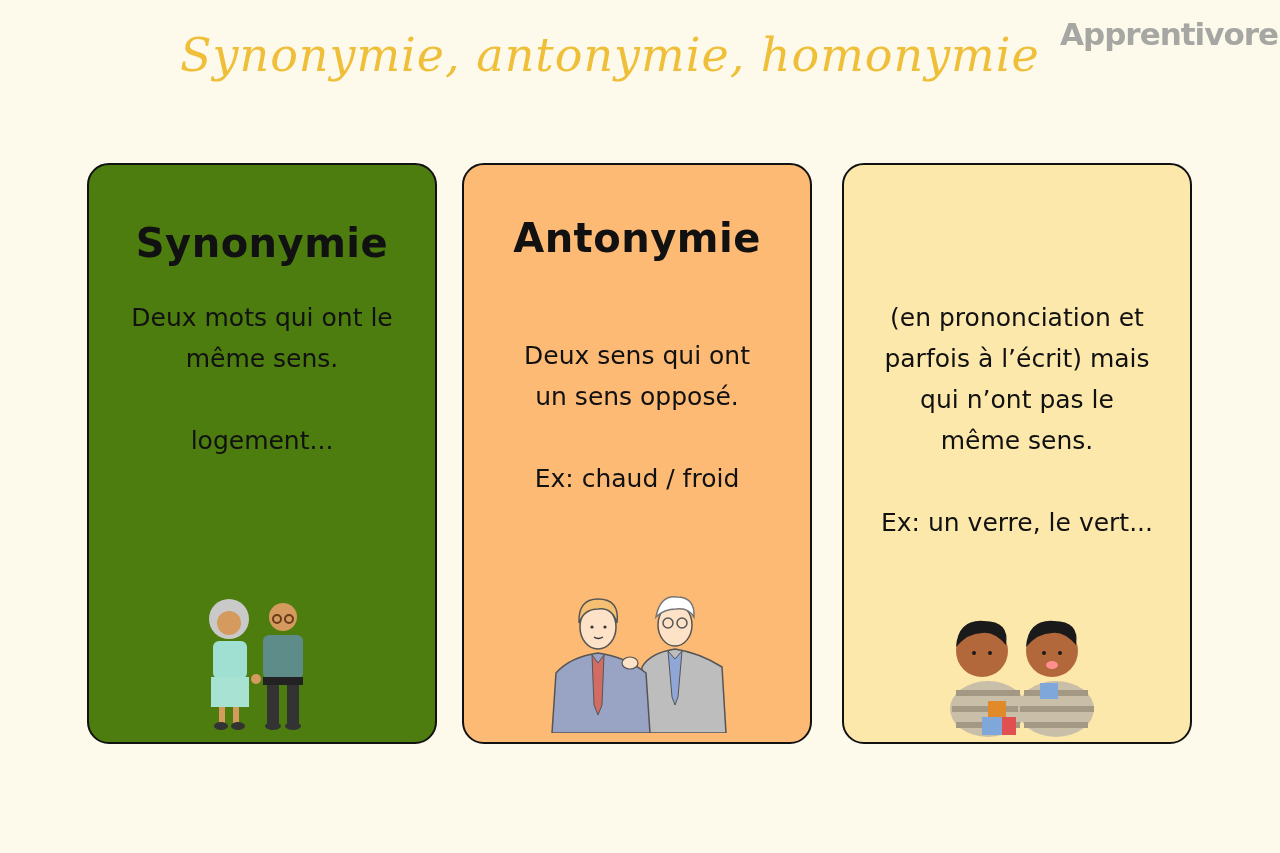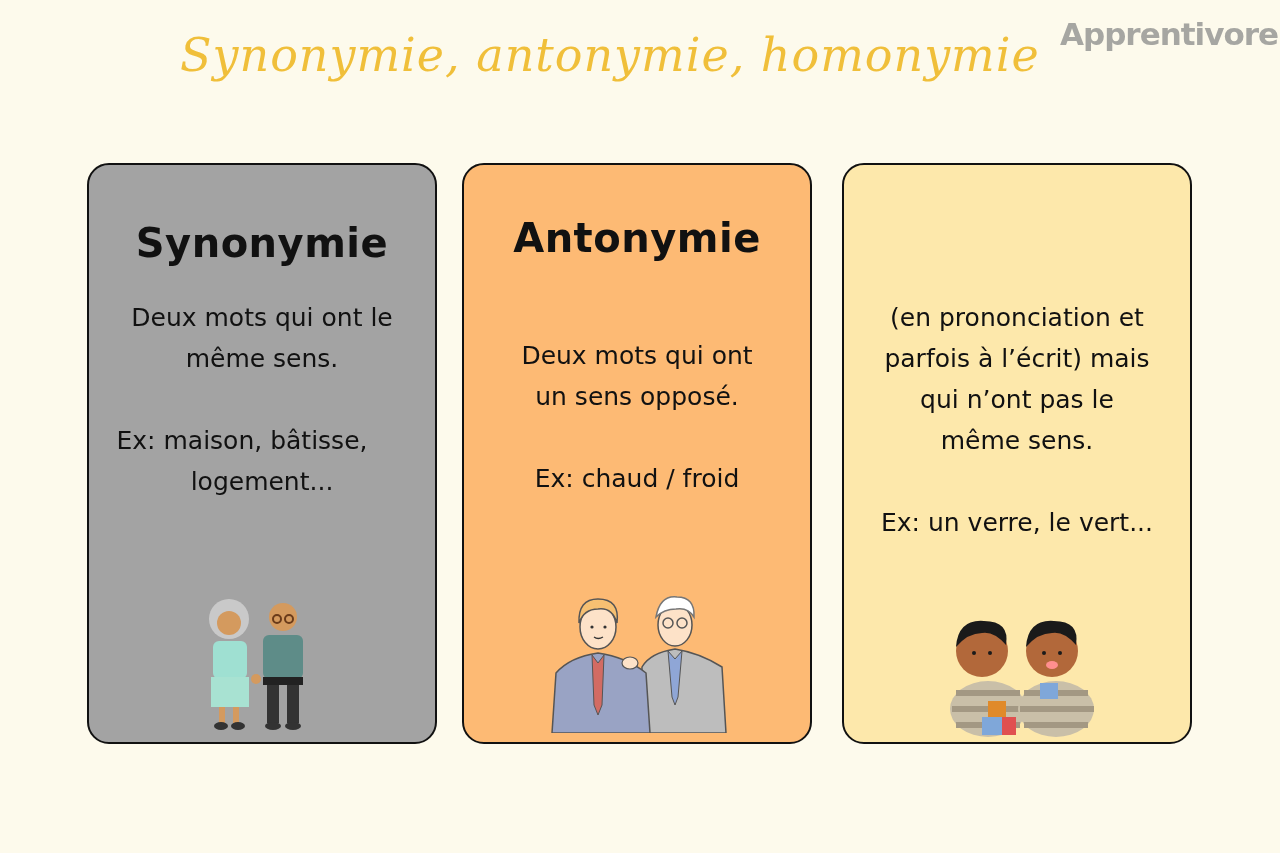--- a/index.html
+++ b/index.html
@@ -37,27 +37,26 @@
   .card .body p { margin: 0; }
   .card .body .gap { height: 41px; }
   .illus { position: absolute; }
 </style>
 </head>
 <body>
 
 <div class="title">Synonymie, antonymie, homonymie</div>
 <div class="logo">Apprentivore</div>
 
-<div class="card" style="left:87px; background:#a3a3a3;">
+<div class="card" style="left:87px; background:#4d7c0f;">
   <h2 style="top:55px;">Synonymie</h2>
   <div class="body" style="top:132px;">
     <p>Deux mots qui ont le</p>
     <p>même sens.</p>
     <div class="gap"></div>
-    <p style="margin-left:-40px;">Ex: maison, bâtisse,</p>
     <p>logement...</p>
   </div>
   <svg class="illus" style="left:112px; top:432px;" width="115" height="136" viewBox="0 0 115 136">
 
     <circle cx="28" cy="22" r="20" fill="#c9c9c9"></circle>
     <circle cx="28" cy="26" r="12" fill="#d49a5e"></circle>
     <rect x="12" y="44" width="34" height="38" rx="6" fill="#9fe0d2"></rect>
     <rect x="10" y="80" width="38" height="30" fill="#a8e2d2"></rect>
     <rect x="18" y="110" width="6" height="16" fill="#d49a5e"></rect>
     <rect x="32" y="110" width="6" height="16" fill="#d49a5e"></rect>
@@ -73,21 +72,21 @@
     <rect x="86" y="88" width="12" height="38" fill="#333"></rect>
     <ellipse cx="72" cy="129" rx="8" ry="4" fill="#333"></ellipse>
     <ellipse cx="92" cy="129" rx="8" ry="4" fill="#333"></ellipse>
     <circle cx="55" cy="82" r="5" fill="#d49a5e"></circle>
   </svg>
 </div>
 
 <div class="card" style="left:462px; background:#fdba74;">
   <h2 style="top:50px;">Antonymie</h2>
   <div class="body" style="top:170px;">
-    <p>Deux mots qui ont</p>
+    <p>Deux sens qui ont</p>
     <p>un sens opposé.</p>
     <div class="gap"></div>
     <p>Ex: chaud / froid</p>
   </div>
   <svg class="illus" style="left:86px; top:422px;" width="180" height="146" viewBox="0 0 180 146">
 
     <path d="M90 146 L92 80 Q100 66 125 62 Q150 66 172 80 L176 146 Z" fill="#bdbdbd" stroke="#555" stroke-width="1.5"></path>
     <path d="M118 64 L125 72 L132 64 L128 110 L125 118 L122 110 Z" fill="#8fa6d6" stroke="#555" stroke-width="1"></path>
     <ellipse cx="125" cy="38" rx="17" ry="21" fill="#fde2c8" stroke="#555" stroke-width="1.5"></ellipse>
     <path d="M106 30 Q110 8 127 10 Q145 10 144 30 Q138 20 126 22 Q114 22 106 30 Z" fill="#fff" stroke="#777" stroke-width="1.5"></path>

